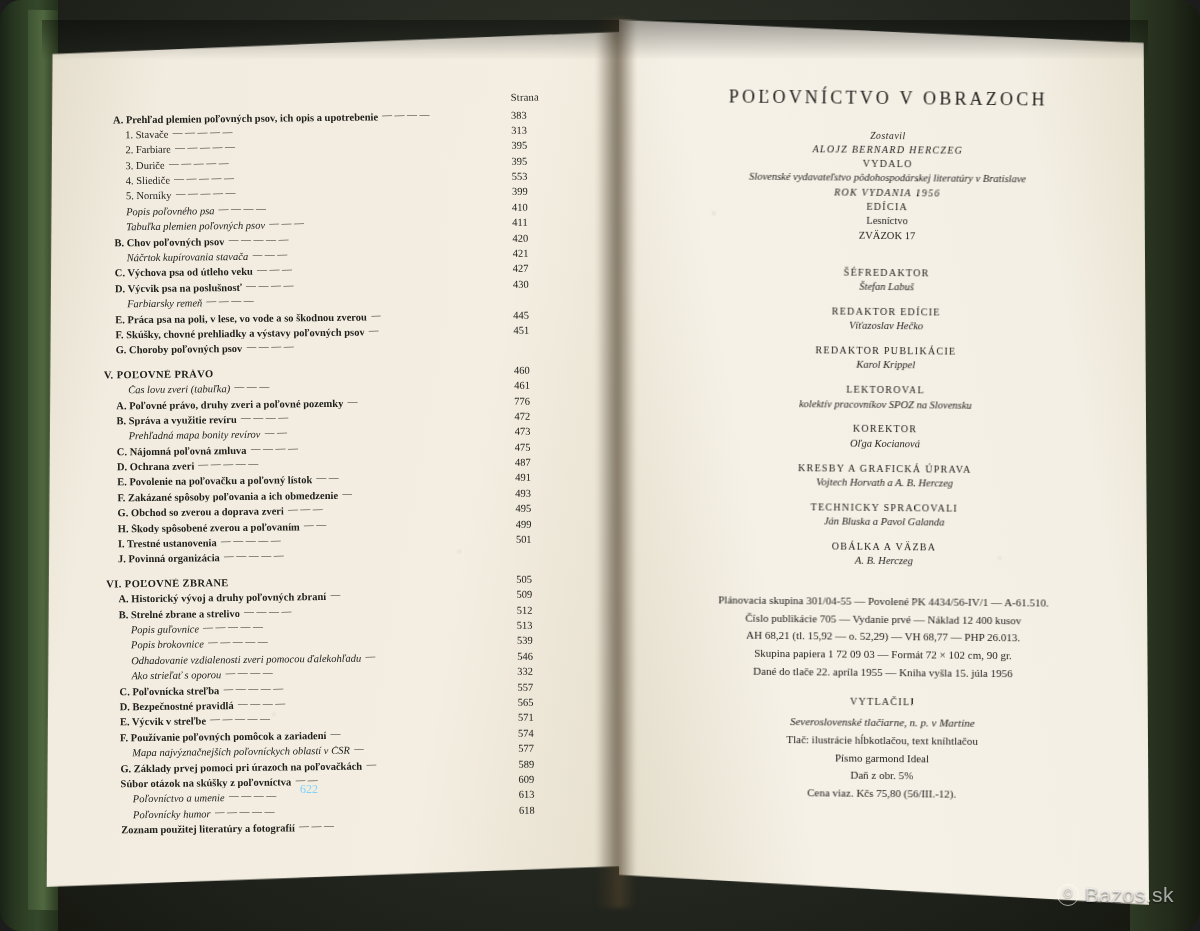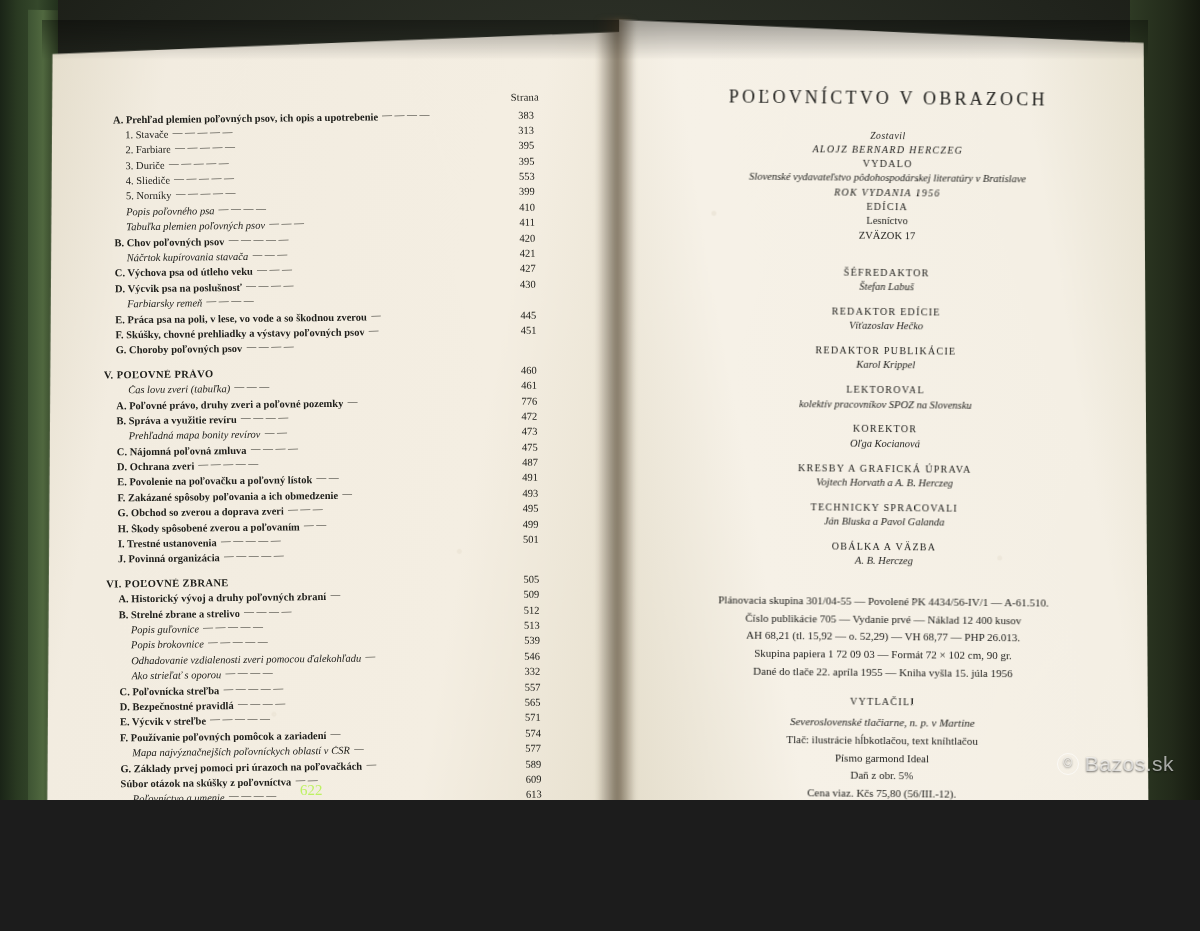--- a/index.html
+++ b/index.html
@@ -3,24 +3,25 @@
 <meta charset="utf-8">
 <style>
   html, body {
     margin: 0;
     padding: 0;
     background: #1c1c1c;
   }
   #page {
     position: relative;
     width: 1200px;
-    height: 800px;
+    height: 931px;
     overflow: hidden;
     background: #24281f;
     font-family: "Liberation Serif", serif;
+    border-radius: 21px;
   }
   
   .bg {
     position: absolute;
     inset: 0;
     background:
       radial-gradient(ellipse at 50% 40%, #3a3f33 0%, #21241d 70%, #15170f 100%);
   }
   
   .cover-left {
@@ -114,40 +115,40 @@
     border-bottom: 0px solid transparent;
     position: relative;
     top: -2px;
     color: #262620;
     font-size: 10px;
     overflow: hidden;
     white-space: nowrap;
   }
   .row .pg {
     width: 30px;
-    text-align: center;
+    text-align: left;
     white-space: nowrap;
   }
   .ind0 { padding-left: 0; }
   .ind1 { padding-left: 12px; }
   .ind2 { padding-left: 24px; }
   .b { font-weight: bold; }
   .i { font-style: italic; }
   .sec {
     font-weight: bold;
     letter-spacing: .4px;
     text-align: center;
   }
   .spacer { height: 9px; }
   .folio {
     position: absolute;
     left: 300px;
     top: 782px;
-    font-size: 15px;
-    color: #bef264;
+    font-size: 12px;
+    color: #7dd3fc;
     transform: rotate(-0.6deg);
   }
 
   
   .colophon {
     position: absolute;
     left: 660px;
     top: 88px;
     width: 450px;
     text-align: center;

